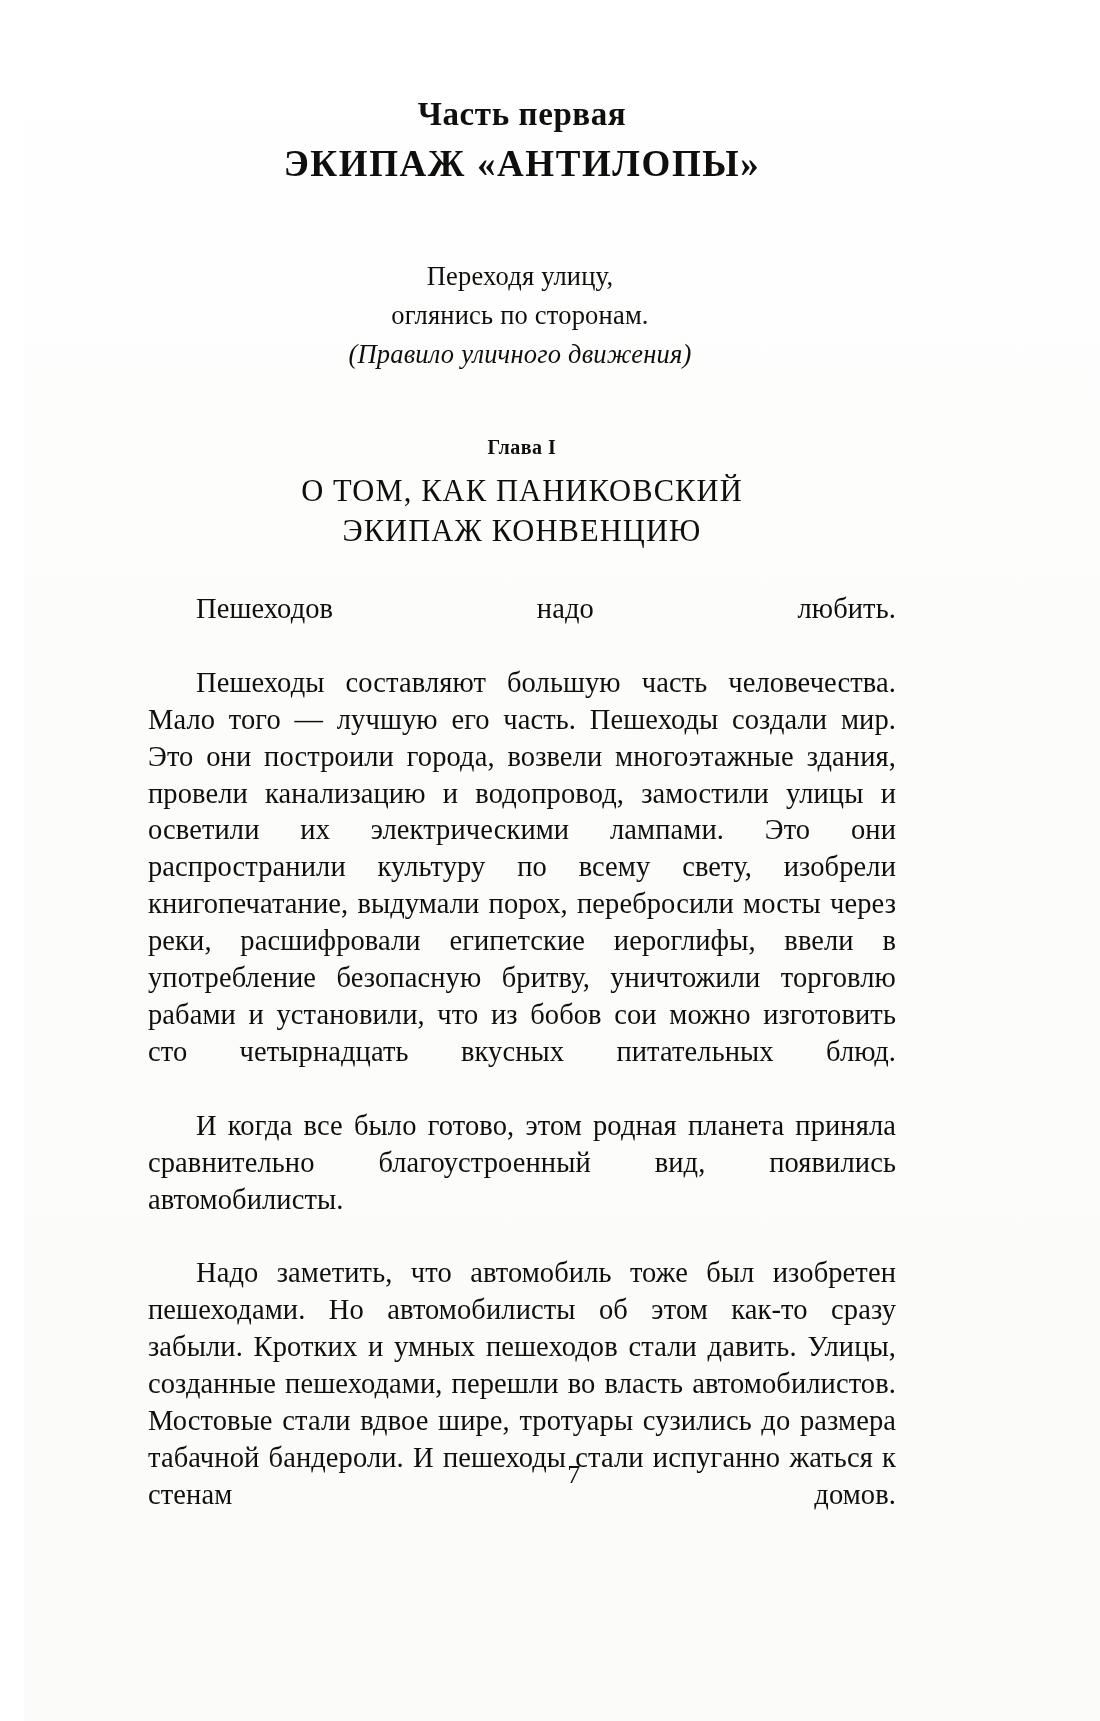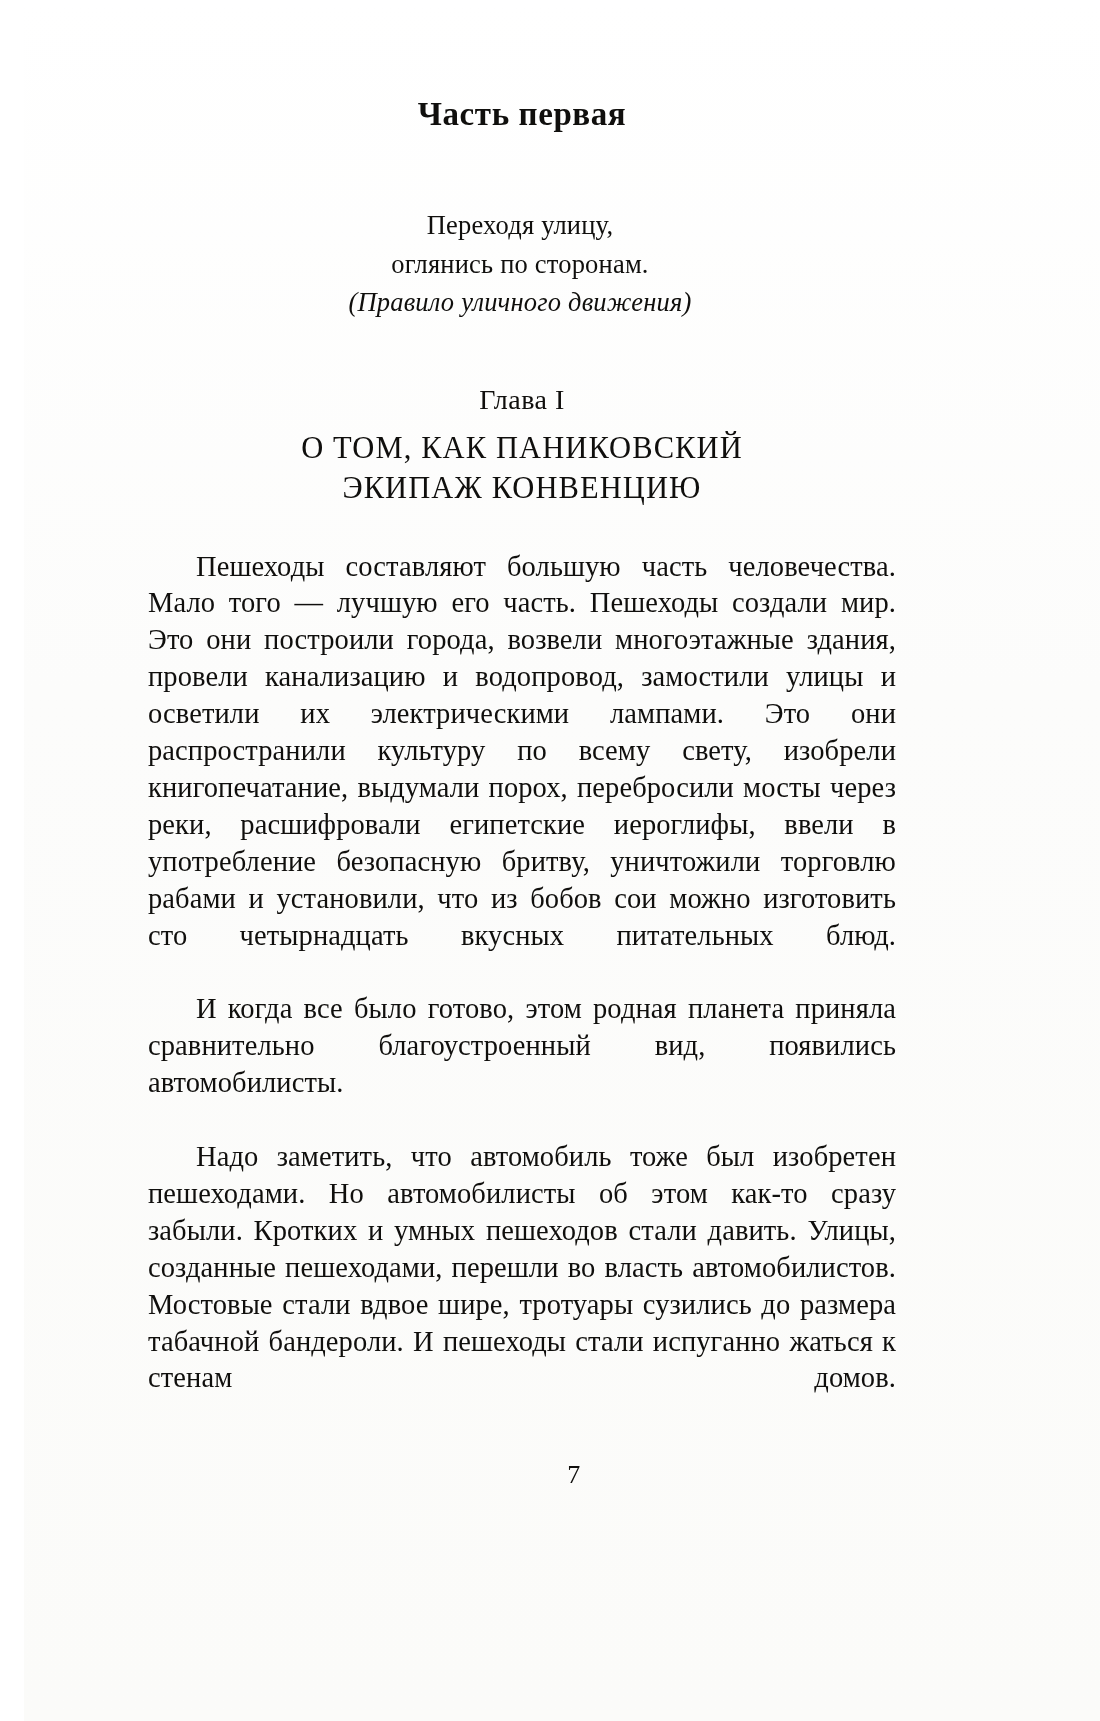--- a/index.html
+++ b/index.html
@@ -78,22 +78,22 @@
     font-style: italic;
     letter-spacing: 0.2px;
   }
 
   
   .chapter-block {
     margin-top: 62px;
     text-align: center;
   }
   .chapter-label {
-    font-size: 28px;
-    font-weight: normal;
+    font-size: 20px;
+    font-weight: bold;
     letter-spacing: 0.5px;
     margin-bottom: 12px;
   }
   .chapter-title-line {
     display: block;
     font-size: 30.5px;
     font-weight: normal;
     letter-spacing: 1.1px;
     line-height: 1.32;
   }
@@ -137,35 +137,37 @@
 </head>
 <body>
 
 <div class="page">
   <div class="paper-grain"></div>
 
   <div class="content">
 
     <div class="part-block">
       <div class="part-label">Часть первая</div>
+      <div class="part-title">ЭКИПАЖ «АНТИЛОПЫ»</div>
     </div>
 
     <div class="epigraph">
       <span class="epigraph-line">Переходя улицу,</span>
       <span class="epigraph-line">оглянись по сторонам.</span>
       <span class="epigraph-source">(Правило уличного движения)</span>
     </div>
 
     <div class="chapter-block">
       <div class="chapter-label">Глава I</div>
       <span class="chapter-title-line">О ТОМ, КАК ПАНИКОВСКИЙ</span>
       <span class="chapter-title-line">ЭКИПАЖ КОНВЕНЦИЮ</span>
     </div>
 
     <div class="body-text">
+      <p>Пешеходов надо любить.</p>
       <p>Пешеходы составляют большую часть человечества. Мало того — лучшую его часть. Пешеходы создали мир. Это они построили города, возвели многоэтажные здания, провели канализацию и водопровод, замостили улицы и осветили их электрическими лампами. Это они распространили культуру по всему свету, изобрели книгопечатание, выдумали порох, перебросили мосты через реки, расшифровали египетские иероглифы, ввели в употребление безопасную бритву, уничтожили торговлю рабами и установили, что из бобов сои можно изготовить сто четырнадцать вкусных питательных блюд.</p>
       <p>И когда все было готово, этом родная планета приняла сравнительно благоустроенный вид, появились автомобилисты.</p>
       <p>Надо заметить, что автомобиль тоже был изобретен пешеходами. Но автомобилисты об этом как-то сразу забыли. Кротких и умных пешеходов стали давить. Улицы, созданные пешеходами, перешли во власть автомобилистов. Мостовые стали вдвое шире, тротуары сузились до размера табачной бандероли. И пешеходы стали испуганно жаться к стенам домов.</p>
     </div>
 
   </div>
 
   <div class="folio">7</div>
 </div>
 

